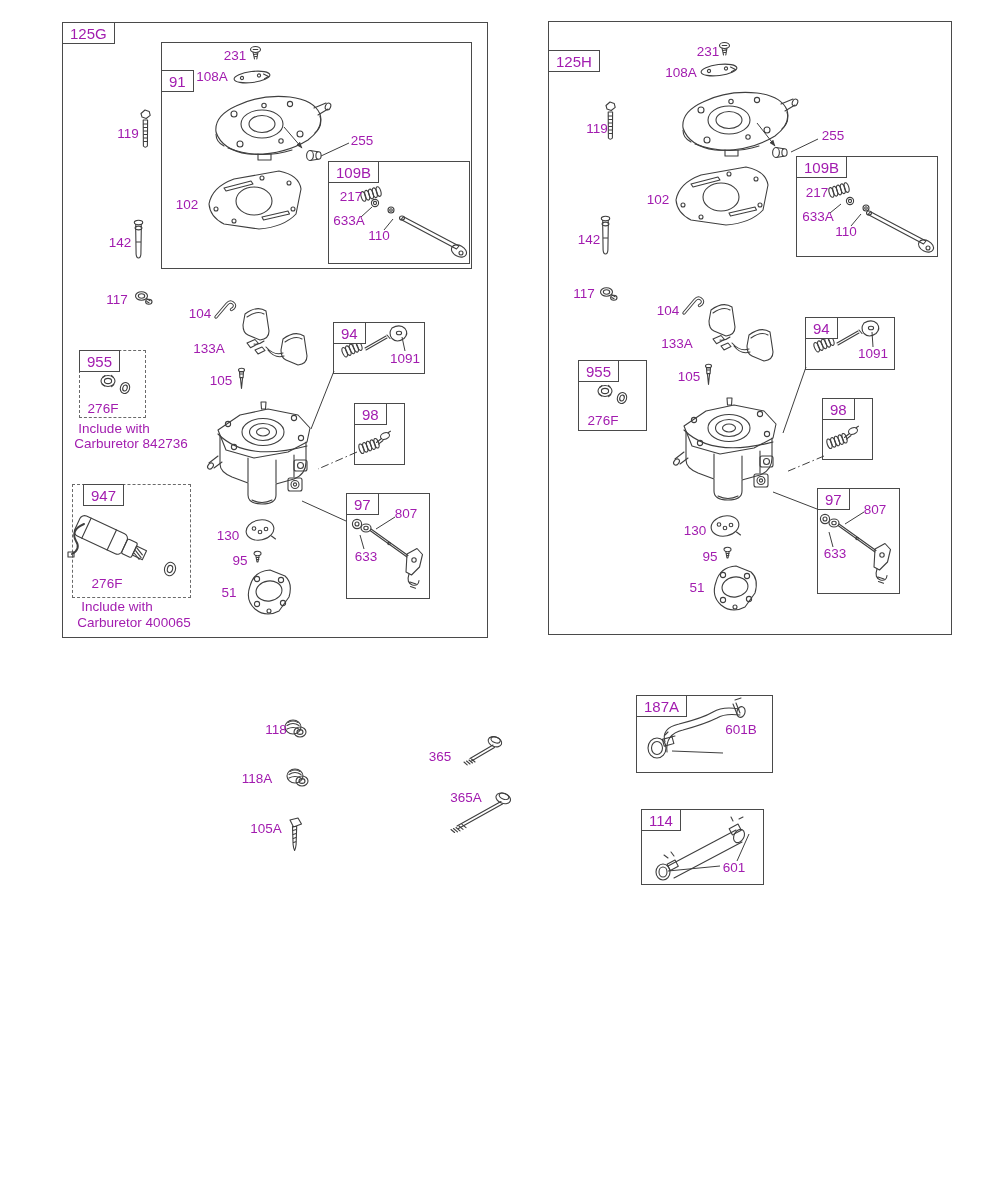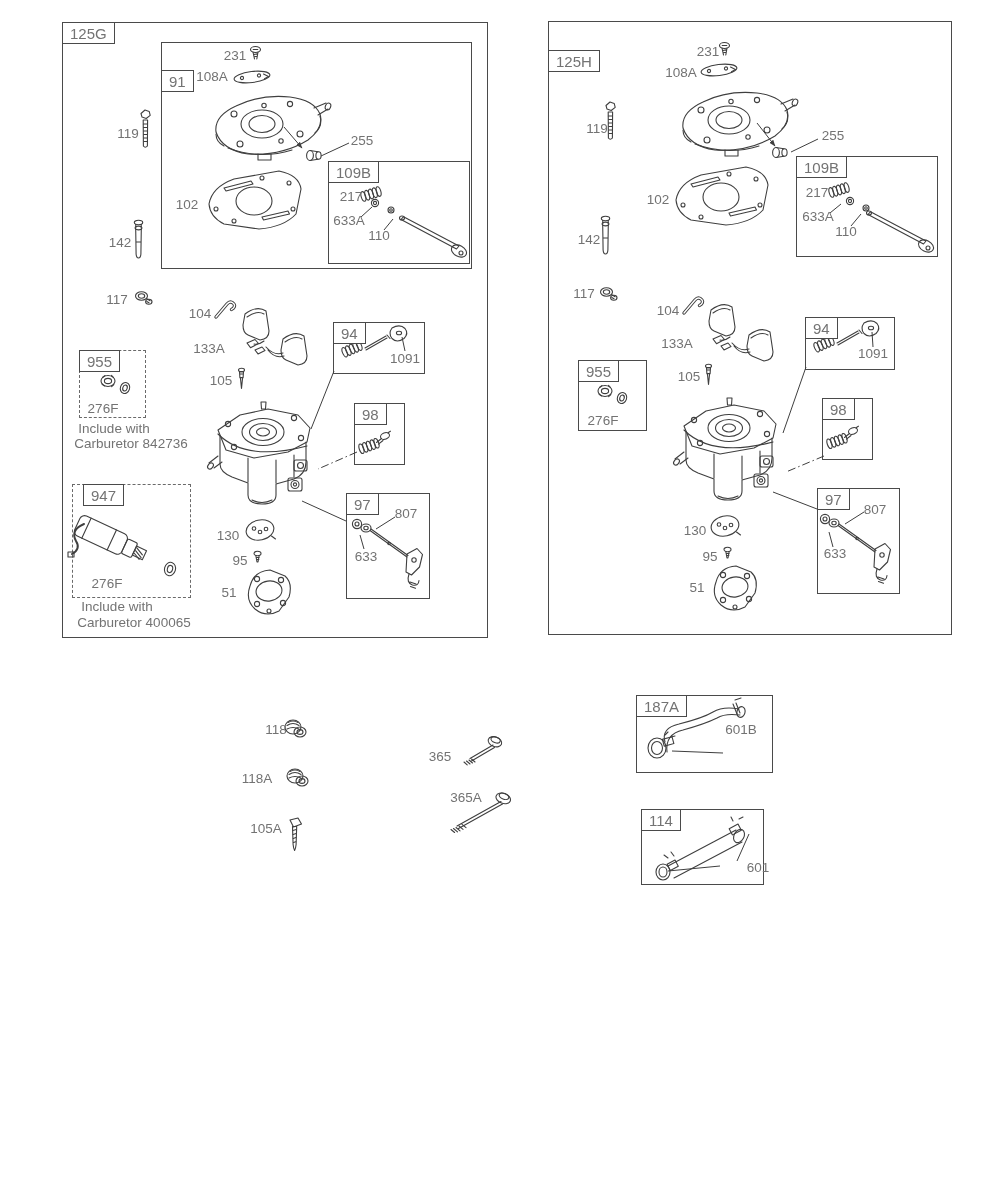--- a/index.html
+++ b/index.html
@@ -1,17 +1,17 @@
 <!DOCTYPE html>
 <html><head>
 <meta charset="utf-8">
 <style>
   html,body{margin:0;padding:0;background:#ffffff;}
   .canvas{position:relative;width:1005px;height:1200px;background:#ffffff;
-          font-family:"Liberation Sans", sans-serif;color:#737373;overflow:hidden;border-radius:13px;}
+          font-family:"Liberation Sans", sans-serif;color:#a21caf;overflow:hidden;border-radius:13px;}
   .panel{position:absolute;border:1.5px solid #4a4a4a;background:transparent;}
   .ibox{position:absolute;border:1.3px solid #4a4a4a;background:transparent;}
   .ibox.dashed{border:1.6px dashed #6a6a6a;}
   .tagbox{position:absolute;border:1.4px solid #4a4a4a;background:#ffffff;
           font-size:15px;line-height:1;padding:3px 7px 2px 7px;white-space:nowrap;}
   .lbl{position:absolute;transform:translate(-50%,-50%);font-size:13.5px;
        white-space:nowrap;line-height:1;}
   svg.art{position:absolute;left:0;top:0;pointer-events:none;}
   svg.art *{vector-effect:none;}
   .sk{stroke:#3f3f3f;fill:none;stroke-width:1.1;stroke-linecap:round;stroke-linejoin:round;}
@@ -429,15 +429,15 @@
   <div class="lbl" style="left:697px;top:588px;">51</div>
   <div class="lbl" style="left:875px;top:510px;">807</div>
   <div class="lbl" style="left:835px;top:554px;">633</div>
 
   <div class="lbl" style="left:276px;top:730px;">118</div>
   <div class="lbl" style="left:257px;top:779px;">118A</div>
   <div class="lbl" style="left:266px;top:829px;">105A</div>
   <div class="lbl" style="left:440px;top:757px;">365</div>
   <div class="lbl" style="left:466px;top:798px;">365A</div>
   <div class="lbl" style="left:741px;top:730px;">601B</div>
-  <div class="lbl" style="left:758px;top:868px;">601</div>
+  <div class="lbl" style="left:734px;top:868px;">601</div>
 
 </div>
 
 </body></html>

